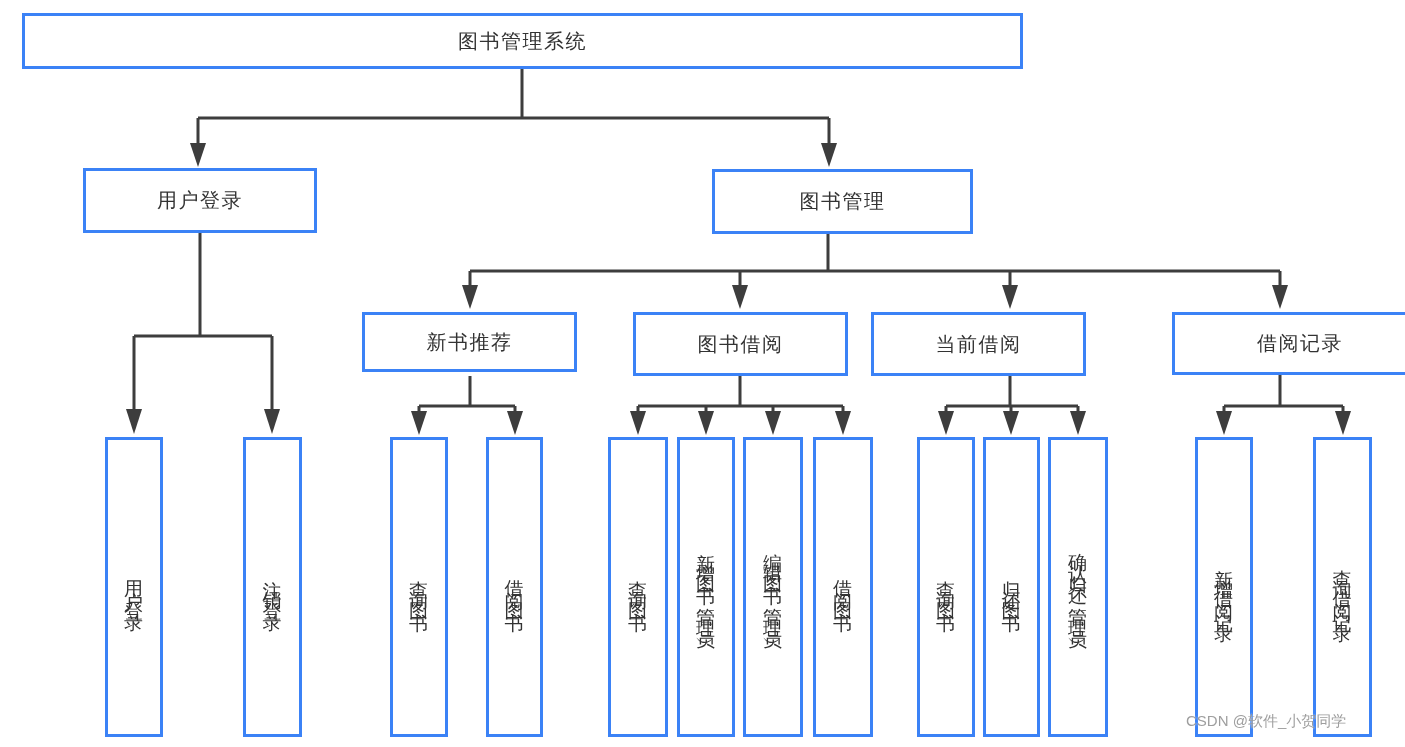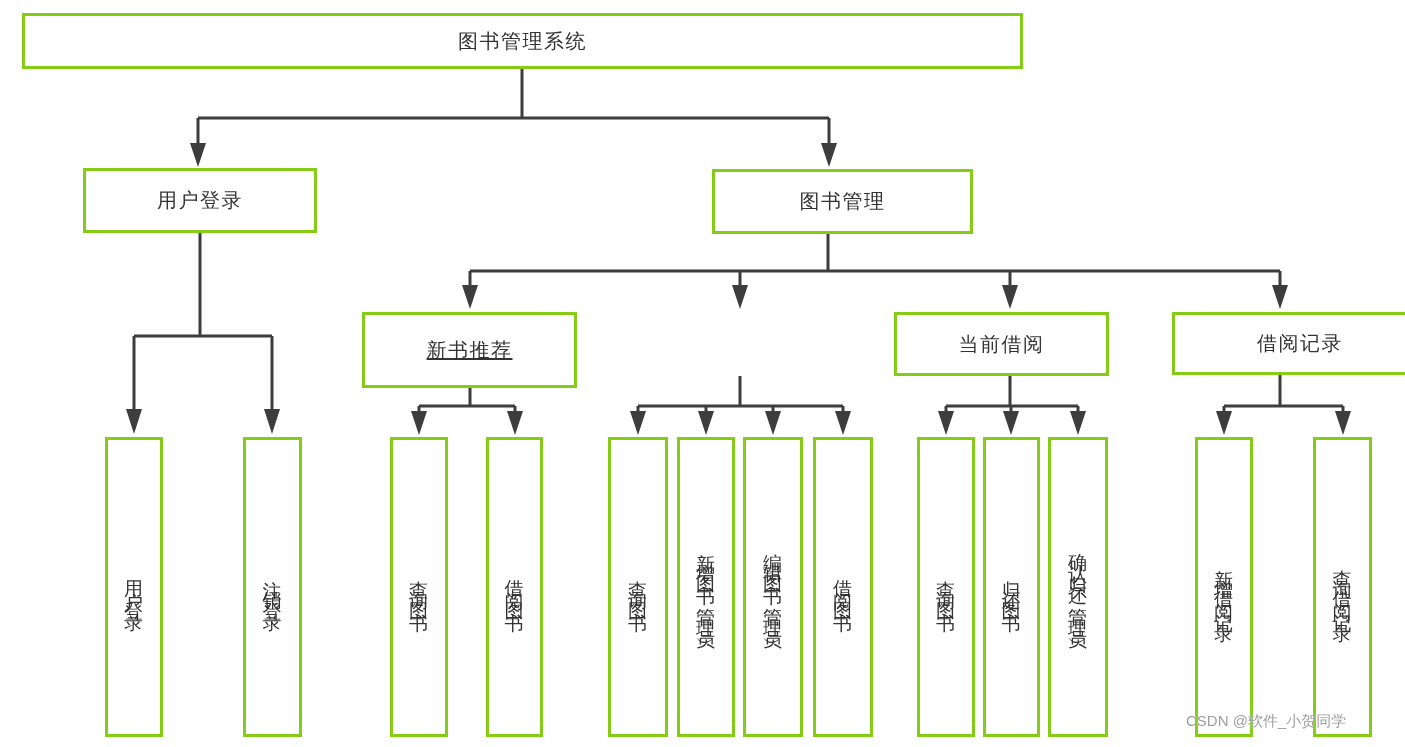--- a/index.html
+++ b/index.html
@@ -8,21 +8,21 @@
     width:1405px;height:747px;
     background:#ffffff;
     font-family:"Liberation Sans",sans-serif;
     overflow:hidden;
   }
   #wires{position:absolute;left:0;top:0;width:1405px;height:747px;}
   .node{
     position:absolute;
     box-sizing:border-box;
     background:#ffffff;
-    border:3px solid #84cc16;
+    border:3px solid #3b82f6;
     display:flex;align-items:center;justify-content:center;
     color:#333333;
   }
   .node.h{font-size:20px;letter-spacing:1.5px;white-space:nowrap;}
   .node.v span{
     writing-mode:vertical-rl;
     text-orientation:mixed;
     font-size:19px;
     line-height:1;
     letter-spacing:11px;
@@ -98,24 +98,27 @@
     <span>图书管理系统</span>
   </div>
 
   <div class="node h" style="left:83px;top:168px;width:234px;height:65px;">
     <span>用户登录</span>
   </div>
   <div class="node h" style="left:712px;top:169px;width:261px;height:65px;">
     <span>图书管理</span>
   </div>
 
-  <div class="node h" style="left:362px;top:312px;width:215px;height:76px;text-decoration:underline;">
+  <div class="node h" style="left:362px;top:312px;width:215px;height:60px;">
     <span>新书推荐</span>
   </div>
-  <div class="node h" style="left:894px;top:312px;width:215px;height:64px;">
+  <div class="node h" style="left:633px;top:312px;width:215px;height:64px;">
+    <span>图书借阅</span>
+  </div>
+  <div class="node h" style="left:871px;top:312px;width:215px;height:64px;">
     <span>当前借阅</span>
   </div>
   <div class="node h" style="left:1172px;top:312px;width:256px;height:63px;">
     <span>借阅记录</span>
   </div>
 
   <div class="node v leaf" style="left:105px;width:58px;">
     <span>用户登录</span>
   </div>
   <div class="node v leaf" style="left:243px;width:59px;">

